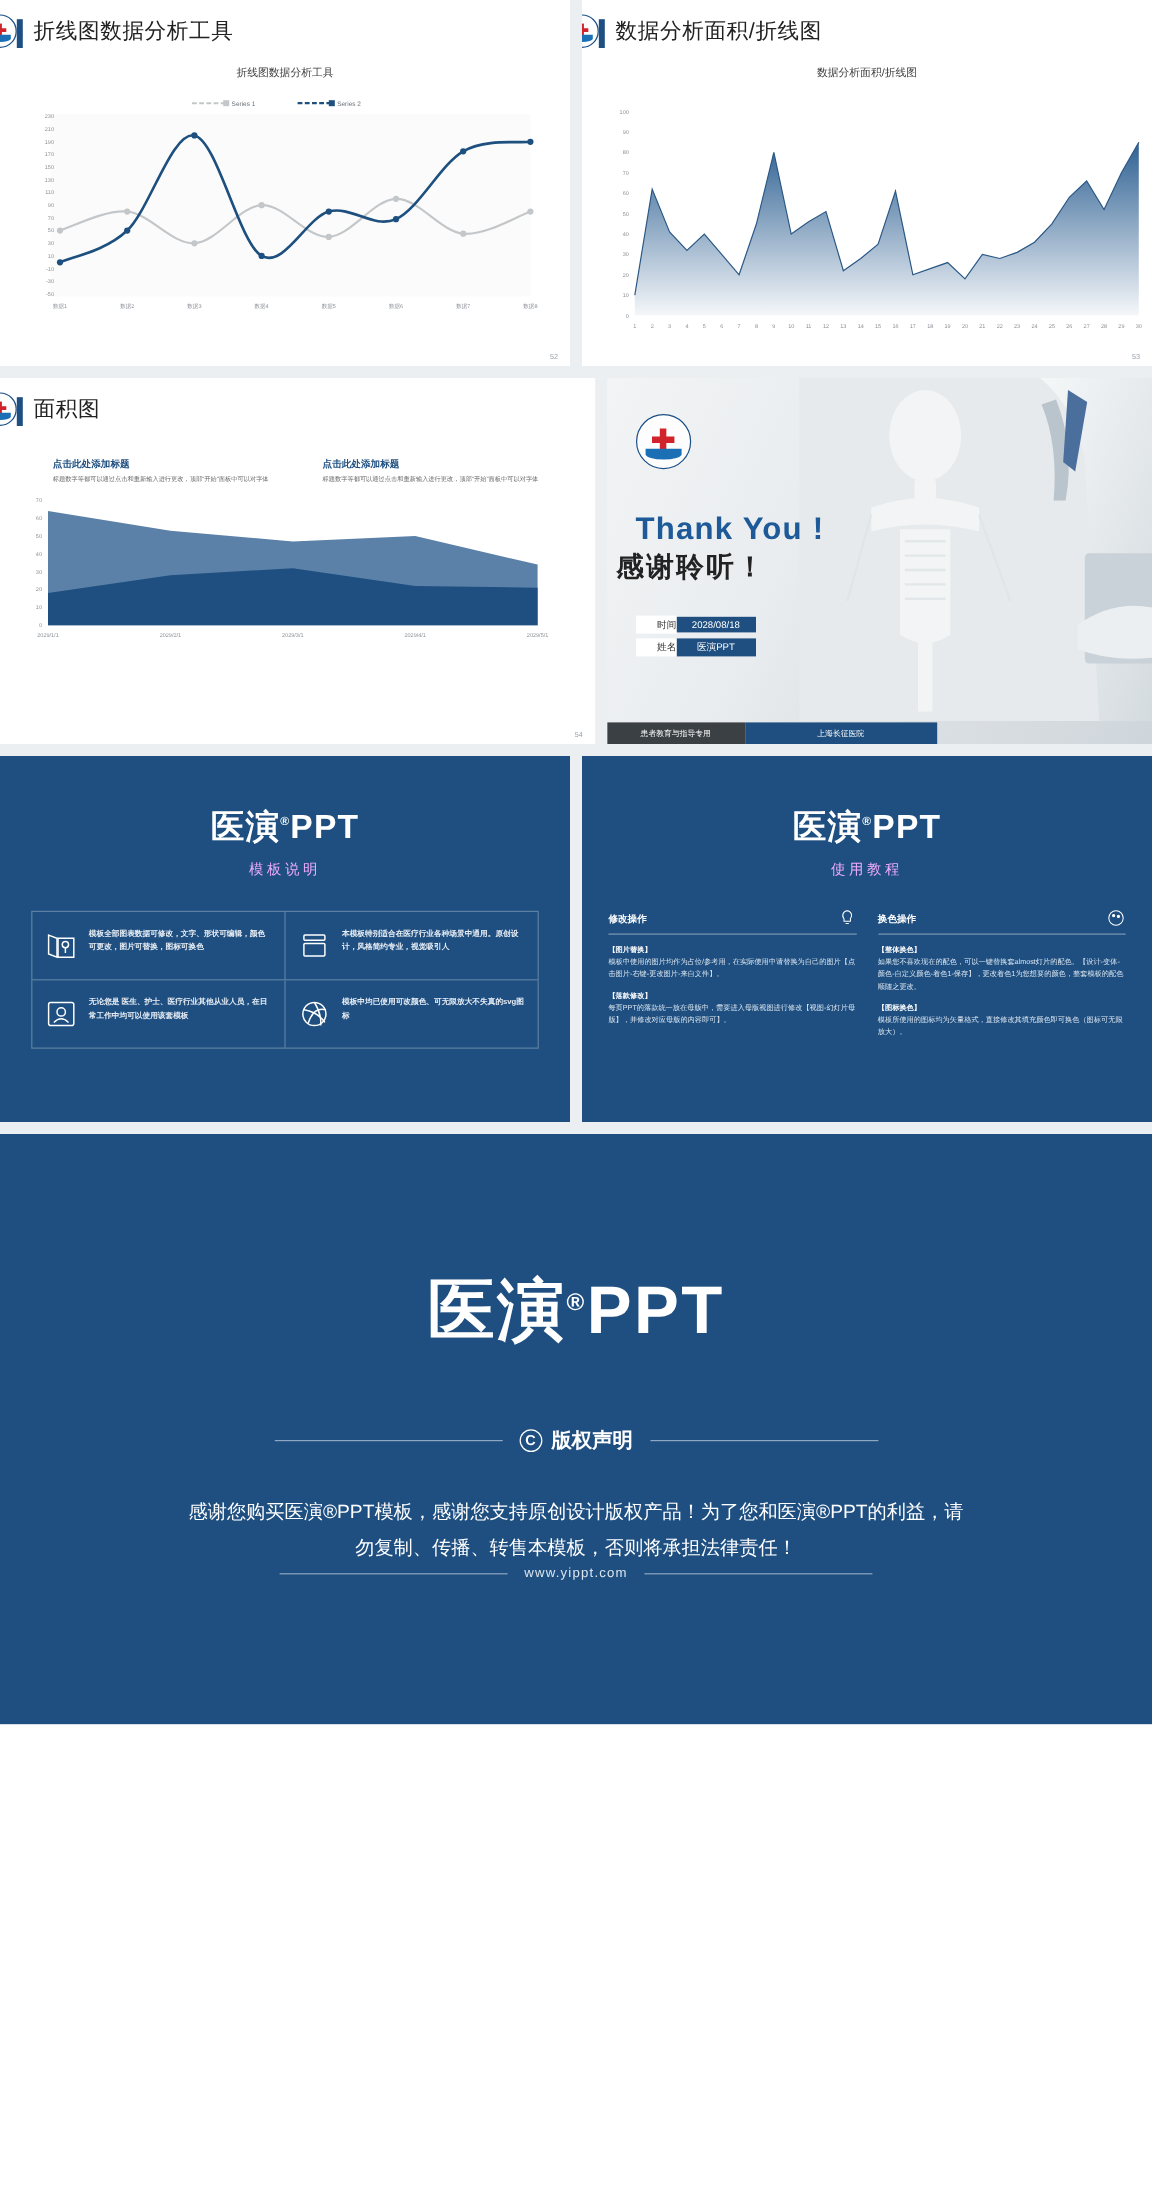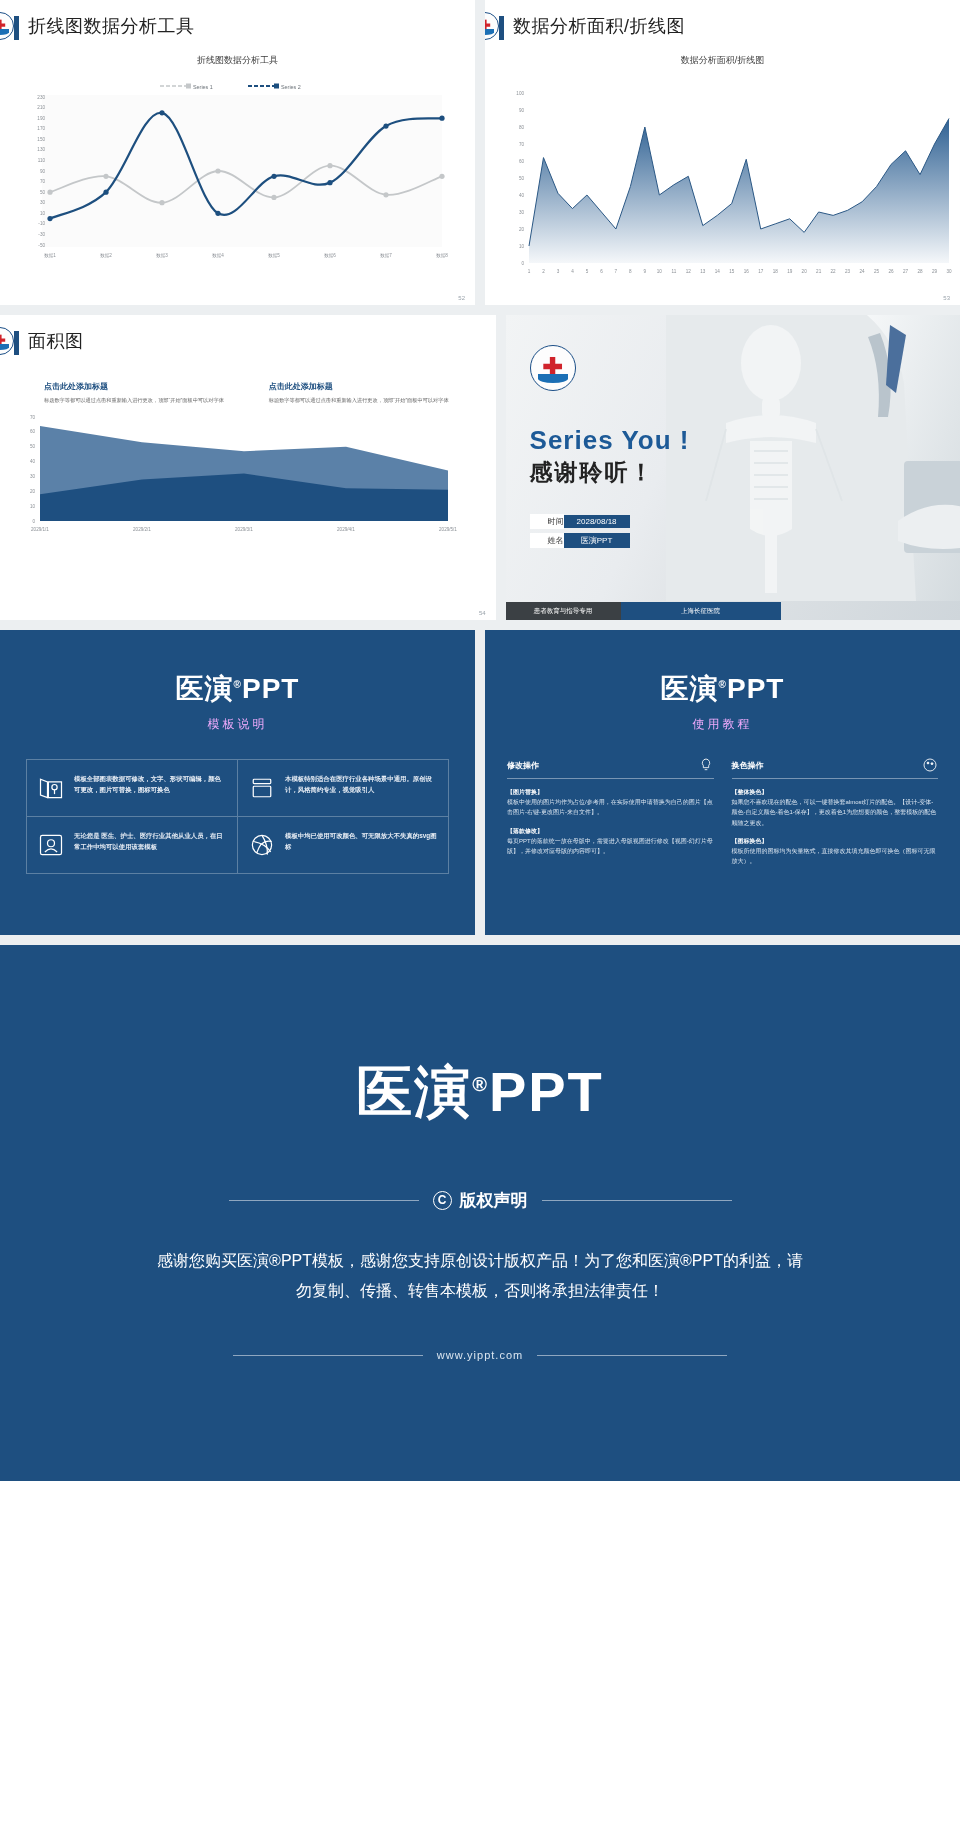--- a/index.html
+++ b/index.html
@@ -36,21 +36,21 @@
   .chart-title { text-align:center; font-size:9px; color:#3b3b3b; margin-top:2px; }
   .axis-lbl { font-size:4.6px; fill:#8b9096; font-family:"Liberation Sans",sans-serif; }
   .legend-txt { font-size:5.4px; fill:#6b7278; font-family:"Liberation Sans",sans-serif; }
 
   
   .ty { position:relative; width:475px; height:305px; overflow:hidden;
         background:linear-gradient(115deg,#f2f4f5 0%,#e9ecef 38%,#dfe3e6 55%,#cfd6db 100%); }
   .ty-doc { position:absolute; right:-6px; top:-4px; width:300px; height:290px; }
   .ty-logo { position:absolute; left:24px; top:30px; width:46px; height:46px; }
   .ty-en { position:absolute; left:24px; top:110px; font-size:26px; font-weight:bold; color:#1d5a97; letter-spacing:1px; }
-  .ty-cn { position:absolute; left:24px; top:142px; font-size:23px; font-weight:bold; color:#222; letter-spacing:2px; }
+  .ty-cn { position:absolute; left:8px; top:142px; font-size:23px; font-weight:bold; color:#222; letter-spacing:2px; }
   .ty-rowbox { position:absolute; left:24px; }
   .ty-r1 { top:197px; } .ty-r2 { top:216px; }
   .ty-key { display:inline-block; width:34px; background:#fff; color:#333; font-size:8px; text-align:right; padding:2px 0; vertical-align:middle;}
   .ty-val { display:inline-block; min-width:66px; background:#1e4f80; color:#fff; font-size:8px; text-align:center; padding:2px 6px; vertical-align:middle;}
   .ty-bar { position:absolute; left:0; bottom:0; height:18px; width:100%; display:flex; }
   .ty-bar .b1 { width:115px; background:#3b4044; color:#fff; font-size:6.5px; display:flex; align-items:center; justify-content:center;}
   .ty-bar .b2 { width:160px; background:#1e4f80; color:#fff; font-size:6.5px; display:flex; align-items:center; justify-content:center;}
   .ty-bar .b3 { flex:1; background:transparent; }
 
   
@@ -77,21 +77,21 @@
 
   
   .copy { width:960px; background:#1e4f80; padding:110px 0 120px 0; text-align:center; }
   .copy-brand { font-size:56px; color:#fff; font-weight:bold; letter-spacing:2px; }
   .copy-brand sup { font-size:20px; vertical-align:super; }
   .copy-div { display:flex; align-items:center; justify-content:center; gap:14px; margin-top:58px; }
   .copy-line { width:190px; height:1px; background:rgba(255,255,255,.5); }
   .copy-decl { display:flex; align-items:center; gap:8px; color:#fff; font-size:17px; font-weight:bold;}
   .c-mark { width:19px; height:19px; border:1.6px solid #fff; border-radius:50%; font-size:12px; line-height:16px; text-align:center; }
   .copy-p { margin-top:34px; color:#fff; font-size:16px; line-height:1.85; }
-  .copy-foot { display:flex; align-items:center; justify-content:center; gap:14px; margin-top:44px; }
+  .copy-foot { display:flex; align-items:center; justify-content:center; gap:14px; }
   .copy-url { color:#dbe6f0; font-size:11px; letter-spacing:1px; }
 </style>
 </head>
 <body>
 
 <div class="page">
 
   <div class="slide-row">
 
     <div class="slide s-half">
@@ -299,21 +299,21 @@
           <path d="M60 118 L40 190 M150 118 L176 190"></path>
         </g>
 
         <path d="M196 0 Q230 26 238 72 L250 290 L300 290 L300 0 Z" fill="url(#coat)"></path>
         <path d="M214 22 q16 40 8 84 l-10 0 q4 -46 -10 -80 Z" fill="#b9c4cc"></path>
         <path d="M224 14 l16 10 l-10 58 l-10 -8 Z" fill="#4b6f9c"></path>
         <rect x="238" y="150" width="62" height="92" rx="4" fill="#c9d2d8"></rect>
         <path d="M232 210 q30 -22 66 -14 l4 40 q-38 6 -70 -6 Z" fill="#eceff1"></path>
       </svg>
       <div class="ty-logo logo-badge"></div>
-      <div class="ty-en">Series You !</div>
+      <div class="ty-en">Thank You !</div>
       <div class="ty-cn">感谢聆听！</div>
       <div class="ty-rowbox ty-r1">
         <span class="ty-key">时间</span><span class="ty-val">2028/08/18</span>
       </div>
       <div class="ty-rowbox ty-r2">
         <span class="ty-key">姓名</span><span class="ty-val">医演PPT</span>
       </div>
       <div class="ty-bar">
         <div class="b1">患者教育与指导专用</div>
         <div class="b2">上海长征医院</div>

